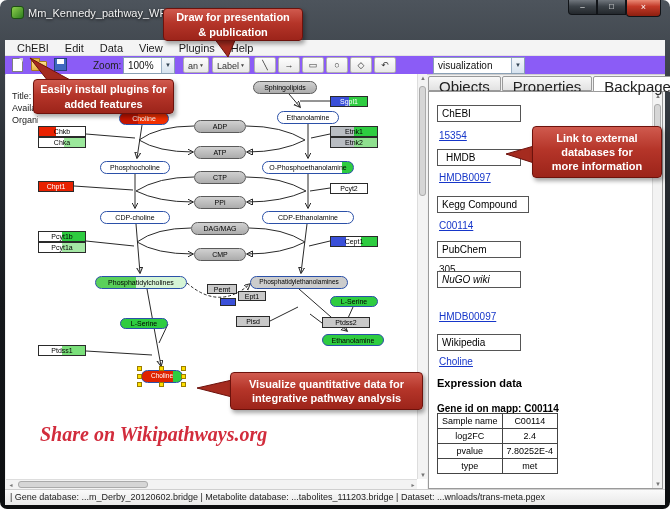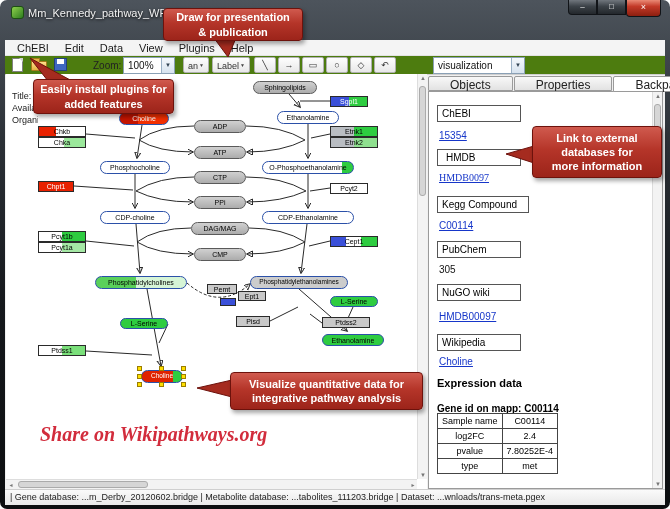--- a/index.html
+++ b/index.html
@@ -16,21 +16,21 @@
             font-size:8px; line-height:13px; text-align:center;
             background:linear-gradient(#70767d,#3c4248 45%,#23272c);}
   .win-btn.min {border-radius:0 0 0 4px;}
   .win-btn.close {width:35px; height:17px; border-radius:0 0 4px 4px;
             background:linear-gradient(#ea8a75,#c33a28 40%,#8c1f10); font-size:9px; line-height:15px;}
   
   .client {position:absolute; left:5px; top:40px; width:660px; height:465px; background:#f0f0f0;}
   .menubar {position:absolute; left:0; top:0; width:660px; height:16px; display:flex; align-items:center;
             padding-left:4px; background:#f4f4f4; border-bottom:1px solid #e3e3e3; font-size:11px; color:#1a1a1a;}
   .menu-item {padding:1px 8px;}
-  .toolbar {position:absolute; left:0; top:16px; width:660px; height:19px; background:#4d7c0f;
+  .toolbar {position:absolute; left:0; top:16px; width:660px; height:19px; background:#8b5cf6;
             border-bottom:1px solid #cfcfcf;}
   .icon-new {position:absolute; left:7px; top:2px; width:11px; height:14px; background:#fff; border:1px solid #808080;}
   .icon-new::after {content:""; position:absolute; right:-1px; top:-1px; border-left:4px solid transparent; border-top:4px solid #cfcfcf;}
   .icon-open {position:absolute; left:26px; top:5px; width:16px; height:10px; border:1px solid #a67c1c;
             border-radius:1px; background:linear-gradient(#ffe08a,#e7b545);}
   .icon-open::before {content:""; position:absolute; left:-1px; top:-4px; width:7px; height:3px;
             background:#e7b545; border:1px solid #a67c1c; border-bottom:none;}
   .icon-save {position:absolute; left:49px; top:2px; width:13px; height:13px; background:#3f68c0; border:1px solid #24407c;}
   .icon-save::after {content:""; position:absolute; left:2px; top:0; width:7px; height:5px; background:#fff;}
   .tb-label {position:absolute; font-size:10px; color:#222;}
@@ -57,21 +57,21 @@
   .share {position:absolute; left:34px; top:349px; z-index:20; font-family:"Liberation Serif",serif;
           font-style:italic; font-weight:bold; font-size:20px; color:#d22c3c; white-space:nowrap;}
   .cv-scroll-v {position:absolute; left:411px; top:0; width:10px; height:405px; background:#f3f3f3; border-left:1px solid #dddddd; z-index:15;}
   .cv-scroll-h {position:absolute; left:0; top:405px; width:411px; height:10px; background:#f3f3f3; border-top:1px solid #dddddd; z-index:15;}
   .thumb-v {position:absolute; left:1px; top:12px; width:7px; height:110px; background:#d6d6d6; border:1px solid #ababab; border-radius:3px;}
   .thumb-h {position:absolute; top:1px; left:12px; height:7px; width:130px; background:#d6d6d6; border:1px solid #ababab; border-radius:3px;}
   .sc-arrow {position:absolute; font-size:6px; color:#777; width:10px; text-align:center;}
   
   .sidebar {position:absolute; left:422px; top:34px; width:237px; height:415px;}
   .tabs {position:absolute; left:1px; top:2px; display:flex;}
-  .tab {font-size:12px; padding:1px 21px; border:1px solid #9a9a9a; border-radius:2px 2px 0 0; margin-right:1px;
+  .tab {font-size:15px; padding:1px 10px; border:1px solid #9a9a9a; border-radius:2px 2px 0 0; margin-right:1px;
         background:linear-gradient(#f8f8f8,#e2e2e2); color:#222; height:15px;}
   .tab.active {background:#fff; height:16px; position:relative; z-index:3;}
   .sb-content {position:absolute; left:1px; top:17px; width:235px; height:398px; background:#fff;
         border:1px solid #9a9a9a; overflow:hidden;}
   .bp-header {position:absolute; left:8px; width:84px; height:17px; border:1px solid #555; background:#fff;
         font-size:10px; line-height:14px; padding:1px 4px; color:#000;}
   .bp-link {position:absolute; left:10px; font-size:10px; color:#1636c9; text-decoration:underline;}
   .bp-plain {position:absolute; left:10px; font-size:10px; color:#111;text-align:right;}
   .bp-bold {position:absolute; left:8px; font-size:11px; font-weight:bold; color:#000;}
   .bp-geneid {position:absolute; left:8px; font-size:10px; font-weight:bold; color:#000;}
@@ -261,26 +261,26 @@
         <div class="tab">Objects</div>
         <div class="tab">Properties</div>
         <div class="tab active">Backpage</div>
         <div class="tab">Search</div>
         <div class="tab">Legend</div>
       </div>
       <div class="sb-content">
         <div class="bp-header" style="top:13px;">ChEBI</div>
         <a class="bp-link" style="top:38px;">15354</a>
         <div class="bp-header" style="top:57px;padding-left:8px;">HMDB</div>
-        <a class="bp-link" style="top:80px;font-family:Liberation Serif, serif;">HMDB0097</a>
+        <a class="bp-link" style="top:80px;">HMDB0097</a>
         <div class="bp-header" style="top:104px;width:92px;">Kegg Compound</div>
         <a class="bp-link" style="top:128px;">C00114</a>
         <div class="bp-header" style="top:149px;">PubChem</div>
         <span class="bp-plain" style="top:172px;">305</span>
-        <div class="bp-header" style="top:192px;">NuGO wiki</div>
+        <div class="bp-header" style="top:179px;font-style:italic;">NuGO wiki</div>
         <a class="bp-link" style="top:219px;">HMDB00097</a>
         <div class="bp-header" style="top:242px;">Wikipedia</div>
         <a class="bp-link" style="top:264px;">Choline</a>
         <div class="bp-bold" style="top:285px;">Expression data</div>
         <div class="bp-geneid" style="top:311px;">Gene id on mapp: C00114</div>
         <table class="bp-table">
           <tbody>
               <tr>
             <td class="c1">Sample name</td>
             <td class="c2">C00114</td>

